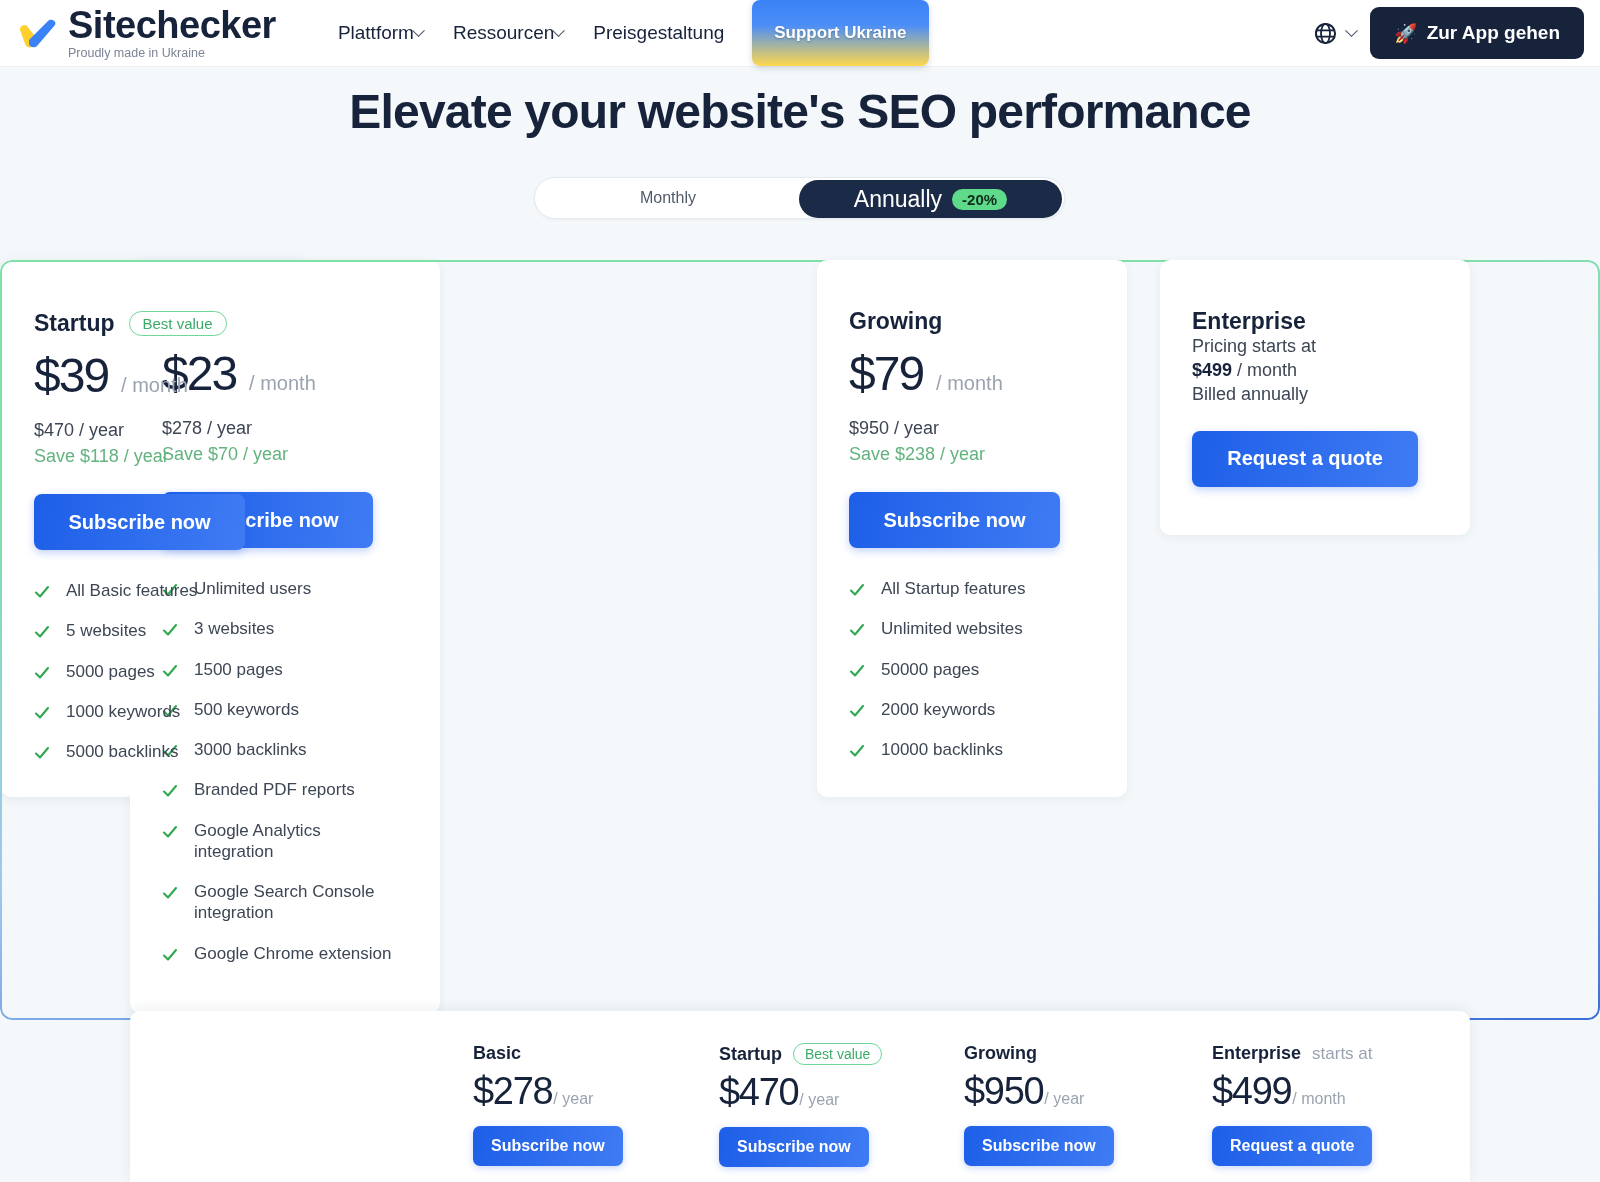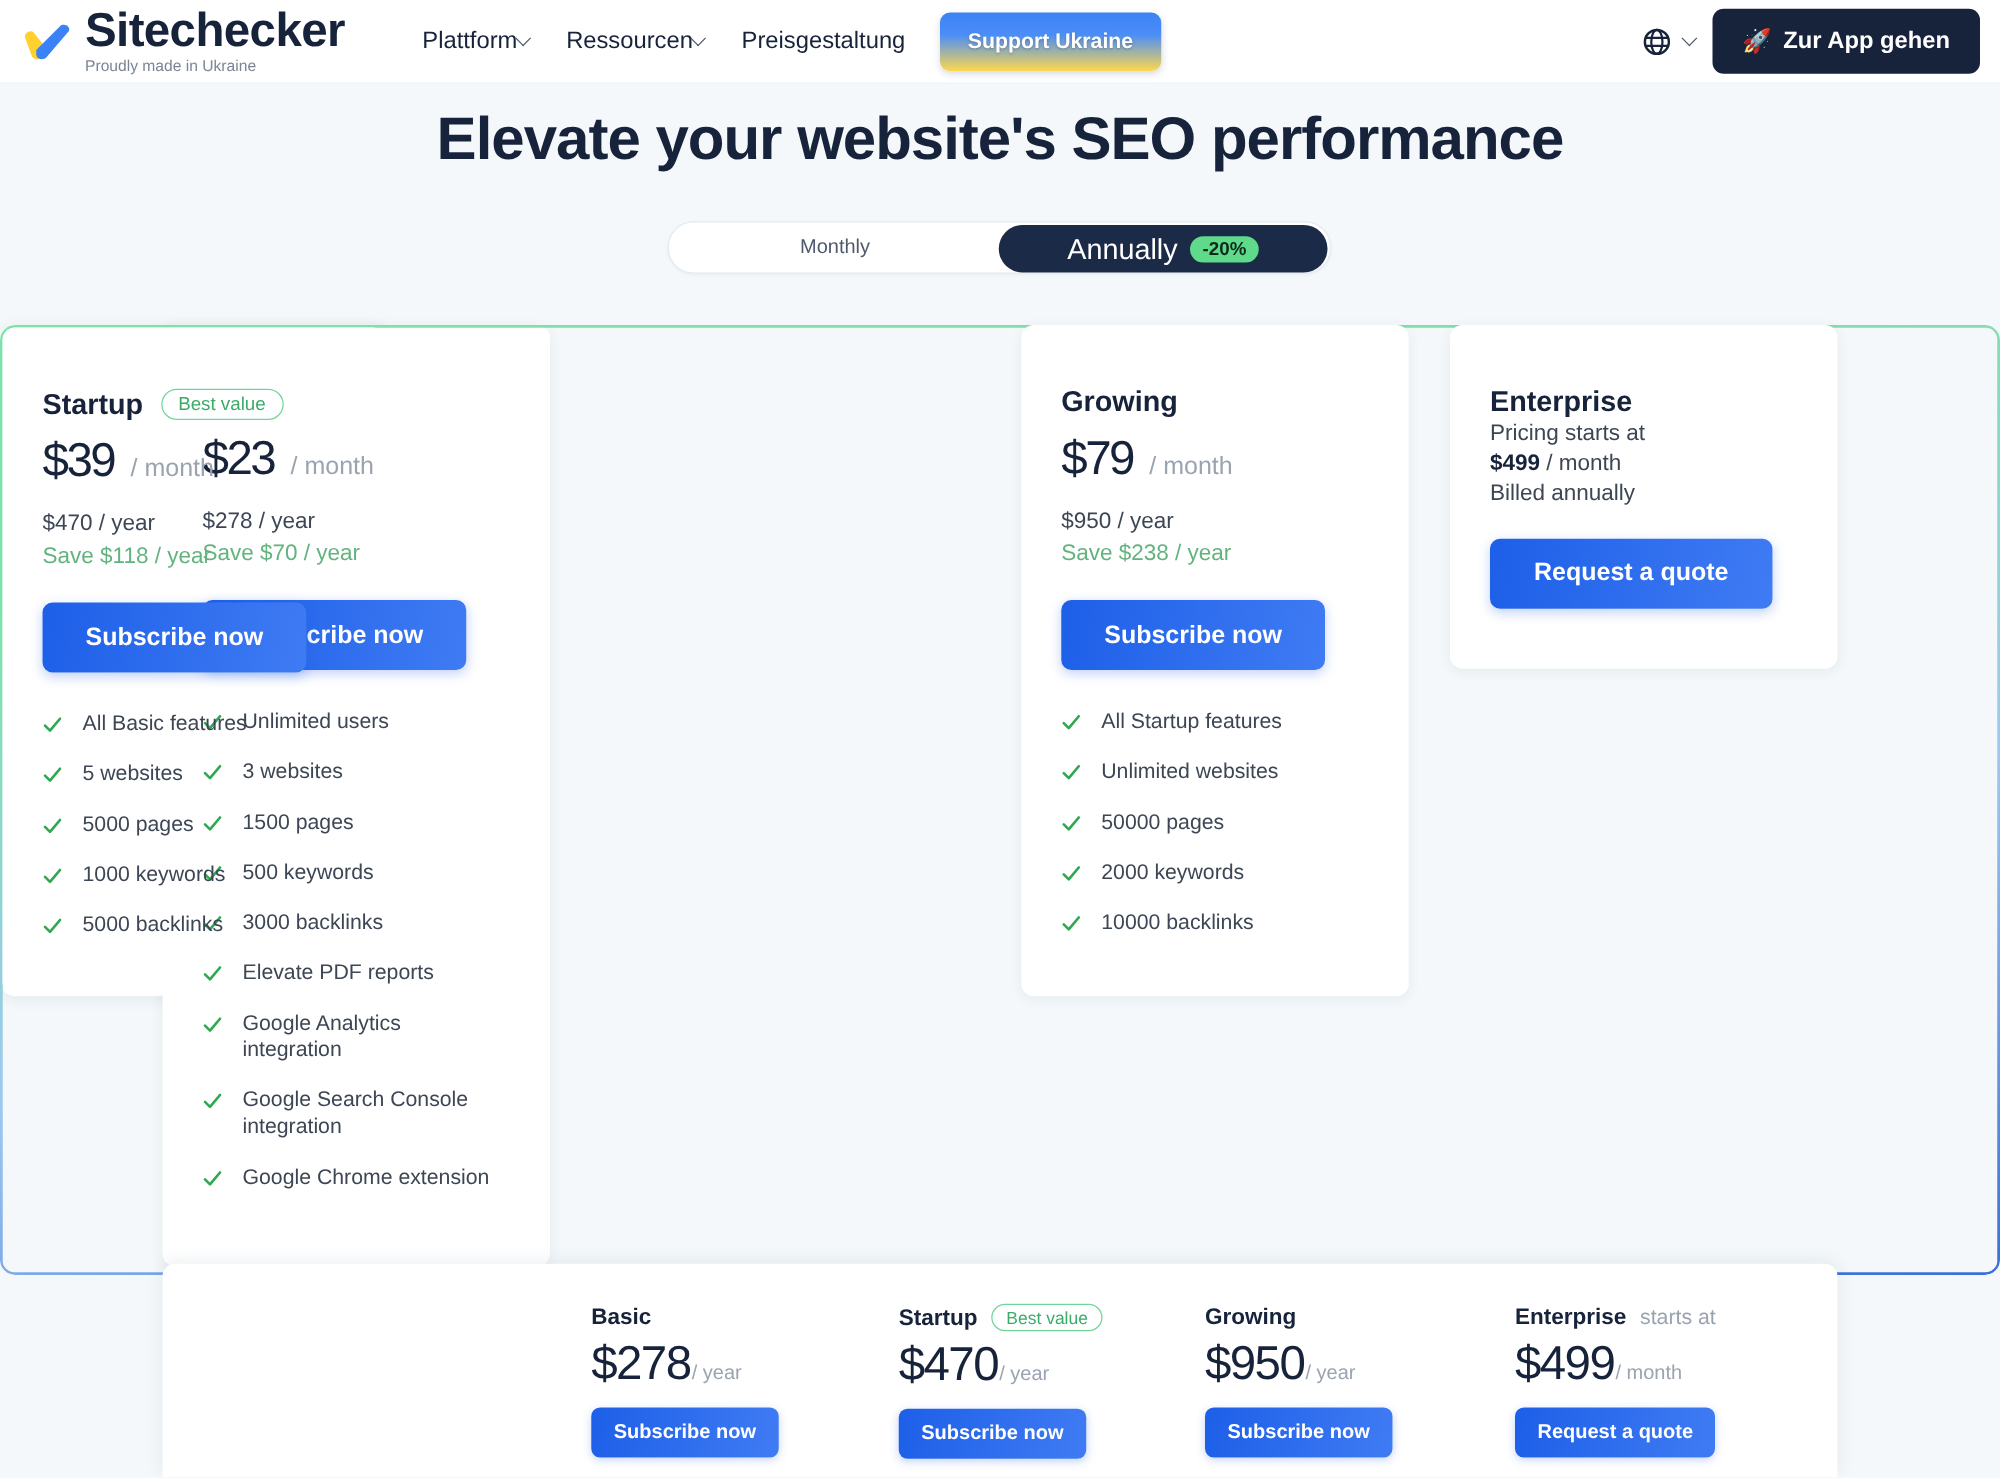--- a/index.html
+++ b/index.html
@@ -40,21 +40,21 @@
     width: 9px; height: 9px;
     border-right: 1.8px solid #4b5668;
     border-bottom: 1.8px solid #4b5668;
     transform: rotate(45deg) translate(-2px,-2px);
   }
 
   .btn-ukraine {
     margin-left: 28px;
     background: linear-gradient(180deg,#3b82f6 0%, #4b8ef7 38%, #ffd84d 100%);
     color: #ffffff; font-weight: 700; font-size: 17px;
-    border-radius: 8px; padding: 0 22px; height: 47px;
+    border-radius: 8px; padding: 0 22px; height: 66px;
     display: flex; align-items: center; justify-content: center;
     cursor: pointer; border: none;
     box-shadow: 0 2px 6px rgba(30,50,90,.18);
     text-shadow: 0 1px 2px rgba(0,0,0,.25);
   }
 
   .header-right {
     margin-left: auto; display: flex; align-items: center; gap: 14px;
     margin-right: 16px;
   }
@@ -127,21 +127,21 @@
 
   .plan-head { display: flex; align-items: center; gap: 14px; }
   .plan-name { font-size: 23px; font-weight: 700; color: #17223b; }
   .badge-best {
     border: 1.5px solid #6fd79a; color: #3bab6a; background: #ffffff;
     font-size: 15px; border-radius: 16px; padding: 4px 13px; line-height: 1;
     white-space: nowrap;
   }
 
   .price-row { display: flex; align-items: baseline; margin-top: 11px; }
-  .price-big { font-size: 38px; font-weight: 300; color: #17223b; letter-spacing: -2px; }
+  .price-big { font-size: 48px; font-weight: 300; color: #17223b; letter-spacing: -2px; }
   .price-per { font-size: 20px; color: #9aa3b0; margin-left: 13px; font-weight: 300; }
 
   .price-year { font-size: 18px; color: #3d4654; margin-top: 17px; font-weight: 400; }
   .price-save { font-size: 18px; color: #63b37f; margin-top: 5px; font-weight: 400; }
 
   .btn-sub {
     margin-top: 27px;
     background: linear-gradient(100deg,#1d5fe8 0%, #3f7bf3 100%);
     color: #ffffff; font-size: 20px; font-weight: 700;
     border: none; border-radius: 8px; height: 56px; width: 211px;
@@ -300,21 +300,21 @@
         <div class="feat">
           <svg class="check" viewBox="0 0 16 16">
               <path d="M2 8.5 L6 12.5 L14 3" fill="none" stroke="#2fa84f" stroke-width="2.1" stroke-linecap="round" stroke-linejoin="round"></path>
             </svg>
           <span class="feat-lbl">3000 backlinks</span>
         </div>
         <div class="feat">
           <svg class="check" viewBox="0 0 16 16">
               <path d="M2 8.5 L6 12.5 L14 3" fill="none" stroke="#2fa84f" stroke-width="2.1" stroke-linecap="round" stroke-linejoin="round"></path>
             </svg>
-          <span class="feat-lbl">Elevate PDF reports</span>
+          <span class="feat-lbl">Branded PDF reports</span>
         </div>
         <div class="feat">
           <svg class="check" viewBox="0 0 16 16">
               <path d="M2 8.5 L6 12.5 L14 3" fill="none" stroke="#2fa84f" stroke-width="2.1" stroke-linecap="round" stroke-linejoin="round"></path>
             </svg>
           <span class="feat-lbl">Google Analytics integration</span>
         </div>
         <div class="feat">
           <svg class="check" viewBox="0 0 16 16">
               <path d="M2 8.5 L6 12.5 L14 3" fill="none" stroke="#2fa84f" stroke-width="2.1" stroke-linecap="round" stroke-linejoin="round"></path>

